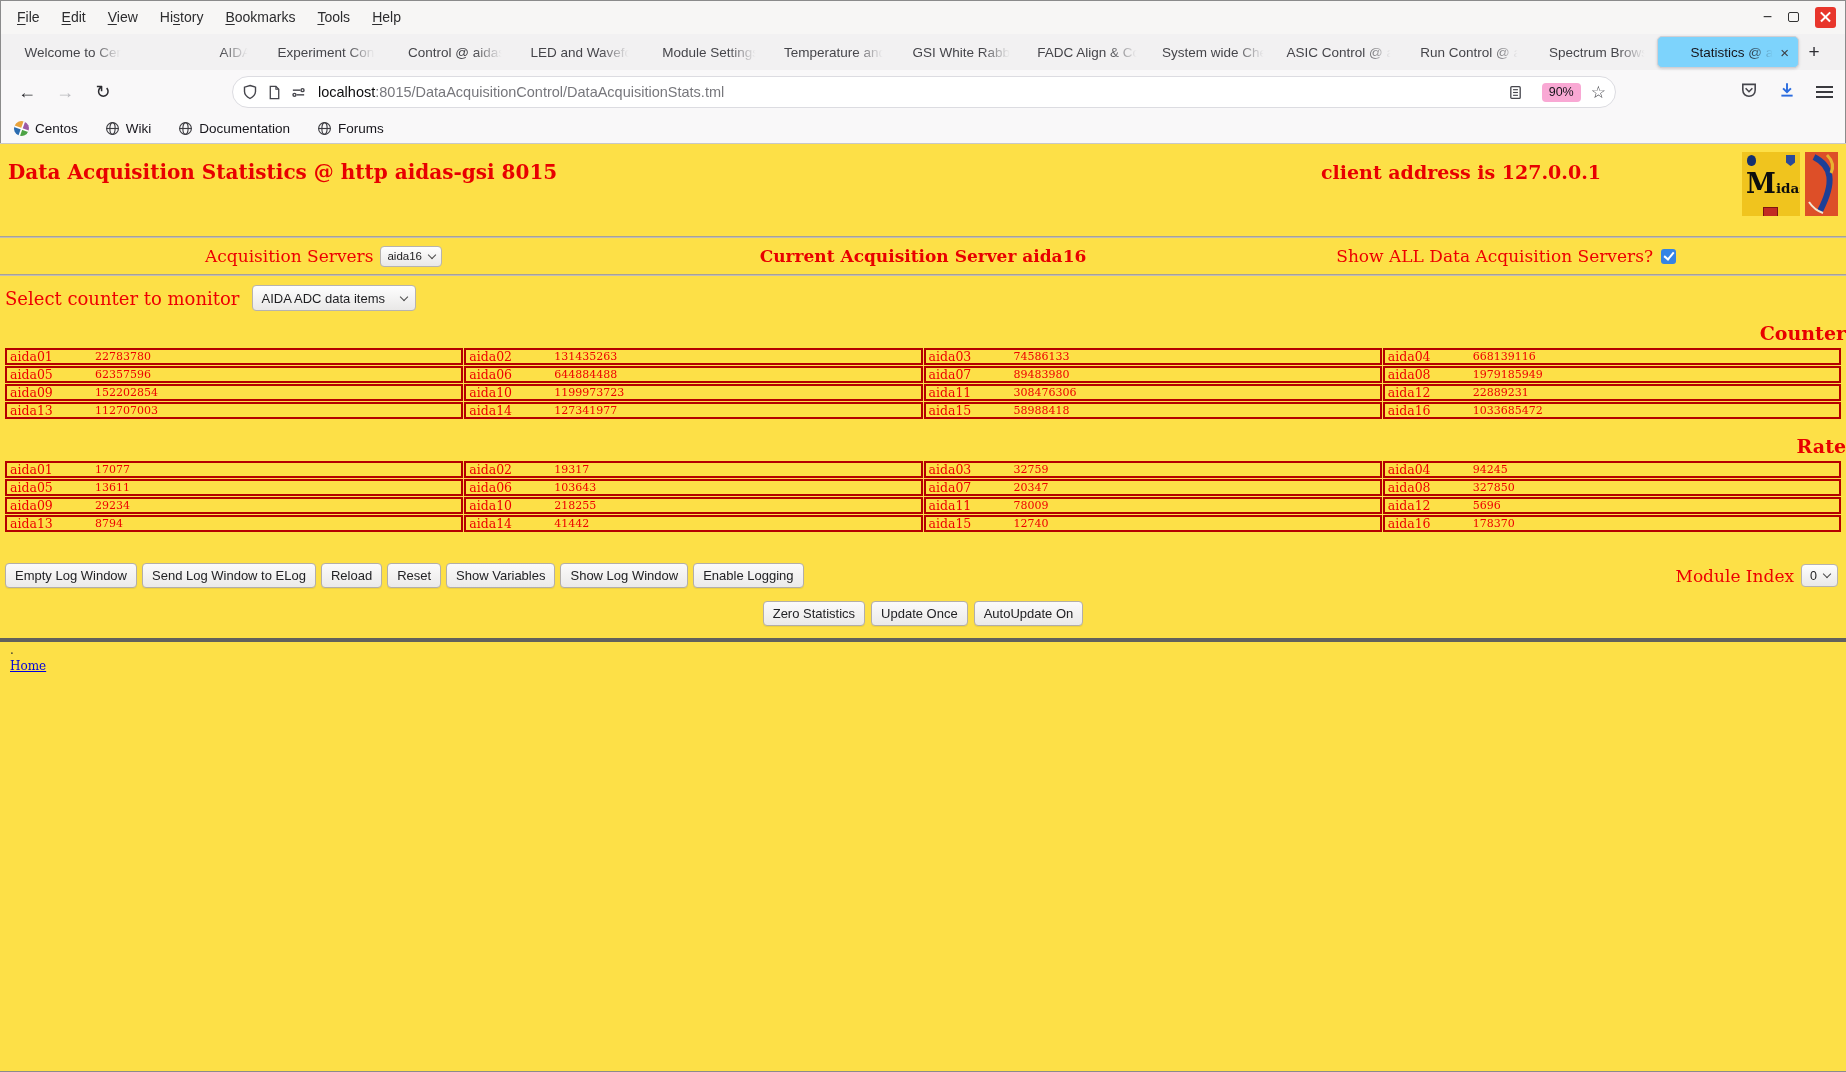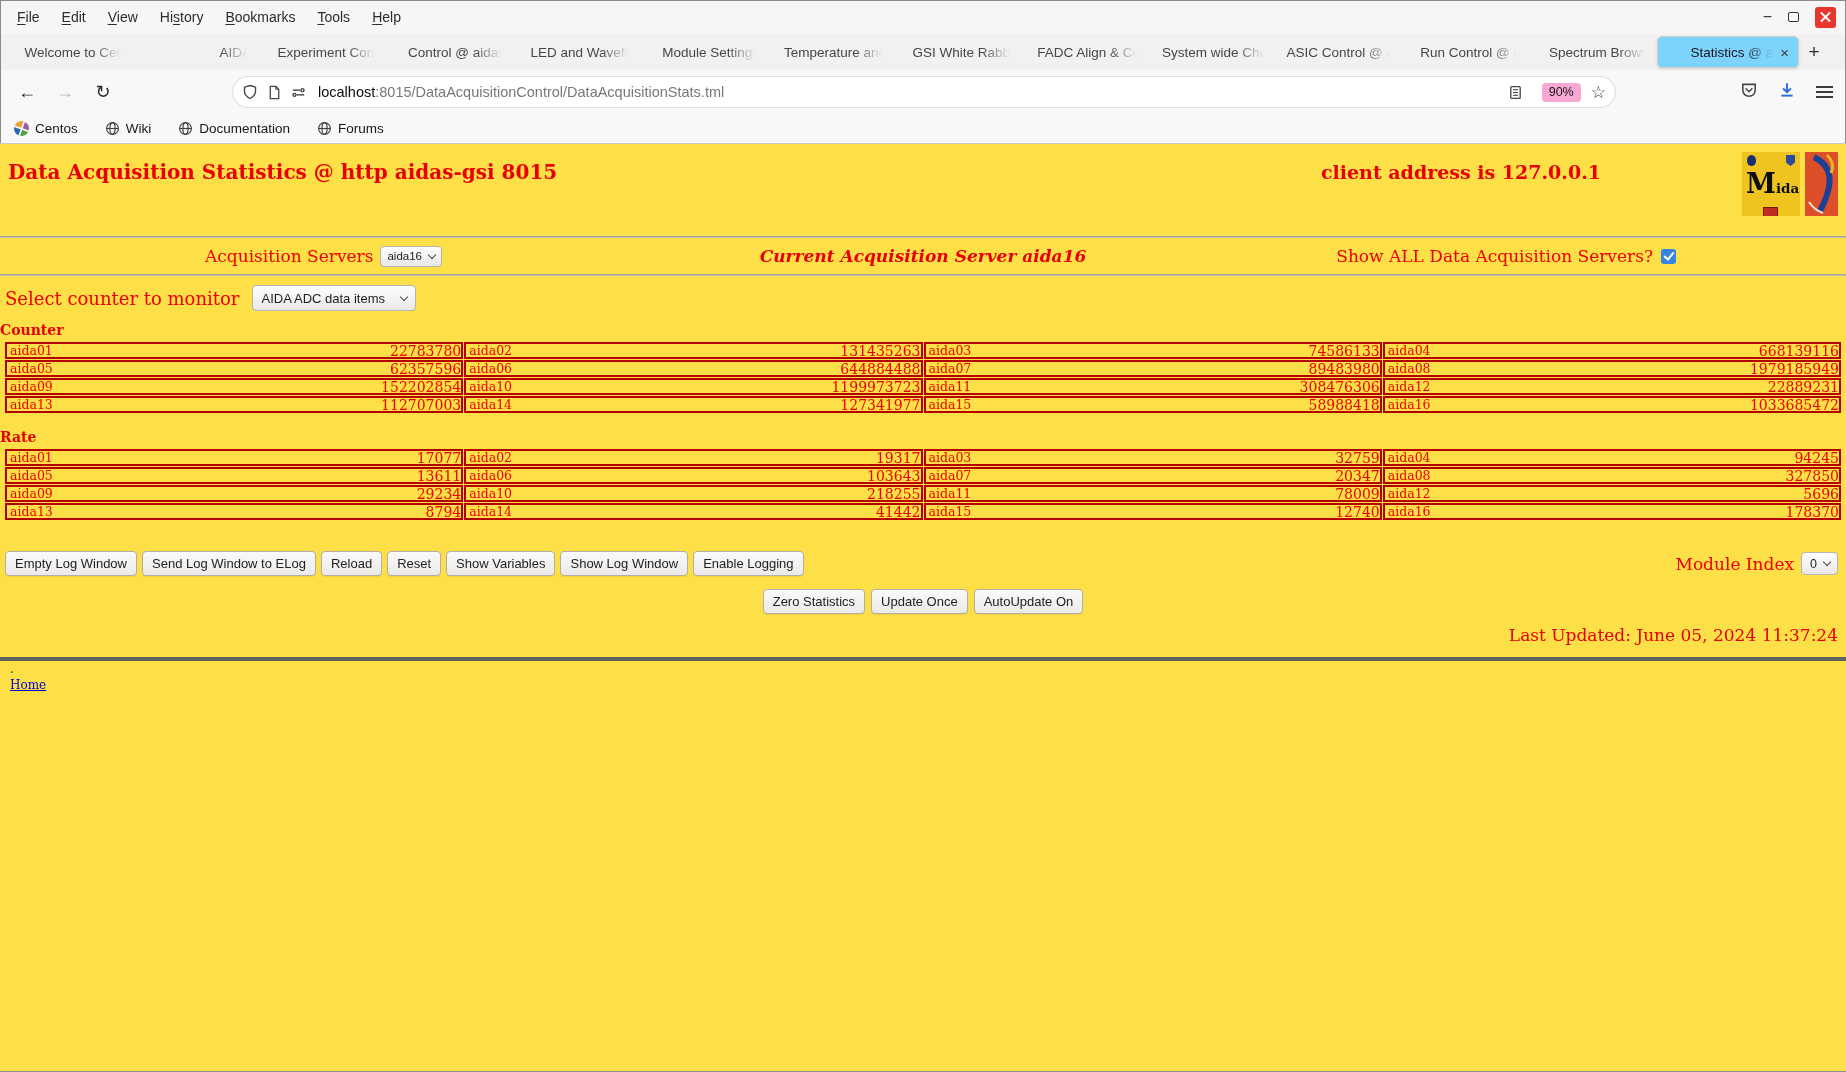--- a/index.html
+++ b/index.html
@@ -79,34 +79,34 @@
   .hr-thick { border:0; height:4px; margin:12px 0 0; background:#61615c; }
 
   .servers-row { position:relative; height:36px; display:flex; align-items:center; }
   .as-label { margin-left:205px; font-size:17px; }
   .gtk-select { display:inline-flex; align-items:center; background:linear-gradient(#fefefe,#e9e8e7); border:1px solid #b7b3ae; border-radius:4px; font-family:"Liberation Sans",sans-serif; color:#1d1d20; }
   .chev { width:6px; height:6px; border-right:1.6px solid #4a4a4a; border-bottom:1.6px solid #4a4a4a; transform:rotate(45deg); margin:-3px 1px 0 7px; flex:0 0 auto; }
   .select-sm { height:21px; padding:0 5px 0 6px; font-size:11.5px; margin-left:7px; }
   .select-md { height:26px; padding:0 7px 0 8px; font-size:13px; margin-left:13px; width:164px; }
   .select-md .sel-text { flex:1; }
   .select-xs { height:23px; padding:0 6px 0 8px; font-size:12.5px; margin-left:7px; }
-  .current-server { position:absolute; left:0; right:0; text-align:center; font-weight:bold; font-size:17px; pointer-events:none; color:#e80000;font-style:italic; }
+  .current-server { position:absolute; left:0; right:0; text-align:center; font-weight:bold; font-size:17px; pointer-events:none; color:#e80000; }
   .show-all { position:absolute; right:170px; display:flex; align-items:center; gap:8px; font-size:17px; }
   .checkbox { width:15px; height:15px; background:#3584e4; border-radius:3px; position:relative; flex:0 0 auto; }
   .checkbox::after { content:""; position:absolute; left:4.6px; top:1.6px; width:4px; height:8px; border:solid #fff; border-width:0 2px 2px 0; transform:rotate(40deg); }
 
   .counter-select-row { display:flex; align-items:center; height:36px; margin-top:4px; }
   .csr-label { margin-left:5px; font-size:18px; }
 
-  .section-title { text-align:left; font-size:14px; font-weight:bold; margin:6px 0 4px; color:#e80000; }
+  .section-title { text-align:right; font-size:19px; font-weight:bold; margin:6px 0 4px; color:#e80000; }
   .stat-table { margin:0 5px; display:flex; flex-direction:column; gap:1px; }
   .stat-row { display:flex; gap:1px; }
   .stat-cell { flex:1; display:flex; align-items:center; border:2px solid #b40000; height:17px; }
   .stat-name { width:88px; padding-left:3px; font-size:12.5px; line-height:12px; }
-  .stat-value { flex:1; text-align:right; font-size:14px; line-height:12px; }
+  .stat-value { flex:1; text-align:left; font-size:11px; line-height:12px; }
 
   .toolbar-row { display:flex; align-items:center; margin:31px 8px 0 5px; gap:5px; }
   .gtk-btn { background:linear-gradient(#fbfafa,#ebeae9); border:1px solid #b3aea9; border-radius:4px; padding:4px 9px; font-size:13px; font-family:"Liberation Sans",sans-serif; color:#222225; box-shadow:0 1px 1px rgba(0,0,0,.07); }
   .module-index { margin-left:auto; display:flex; align-items:center; font-size:17px; }
   .action-row { display:flex; justify-content:center; gap:6px; margin-top:13px; }
   .last-updated { text-align:right; margin:11px 8px 0 0; font-size:17px; color:#e80000; }
   .footer-dot { margin:3px 0 0 10px; font-size:12px; color:#333; line-height:10px; }
   .home-link { display:inline-block; margin:2px 0 0 10px; font-size:12px; color:#0000dd; text-decoration:underline; cursor:pointer; }
 </style>
 </head>
@@ -486,21 +486,20 @@
         </span>
       </span>
     </div>
 
     <div class="action-row" id="action-buttons">
         <button class="gtk-btn">Zero Statistics</button>
         <button class="gtk-btn">Update Once</button>
         <button class="gtk-btn">AutoUpdate On</button>
       </div>
 
-    <div class="last-updated">Last Updated: June 05, 2024 11:37:24</div>
 
     <hr class="hr-thick">
 
     <div class="footer-dot">.</div>
     <a class="home-link">Home</a>
 
   </div>
 </div>
 
 </body></html>

